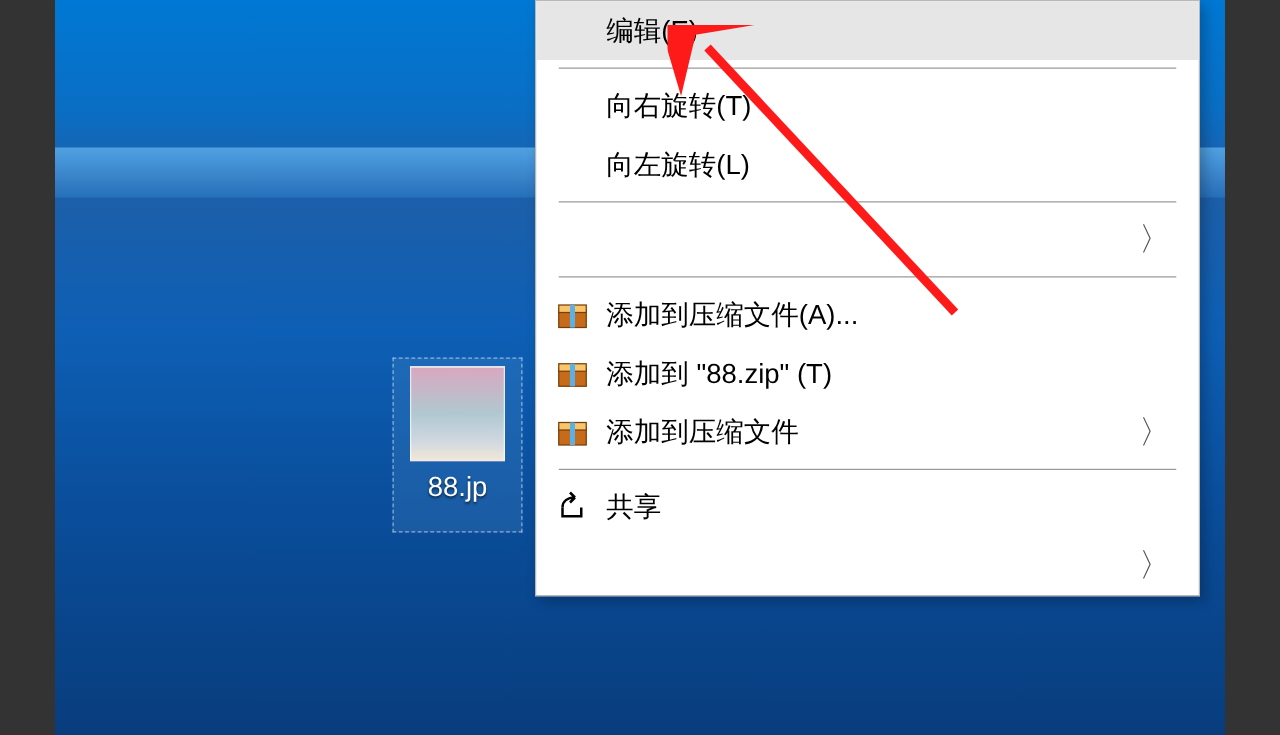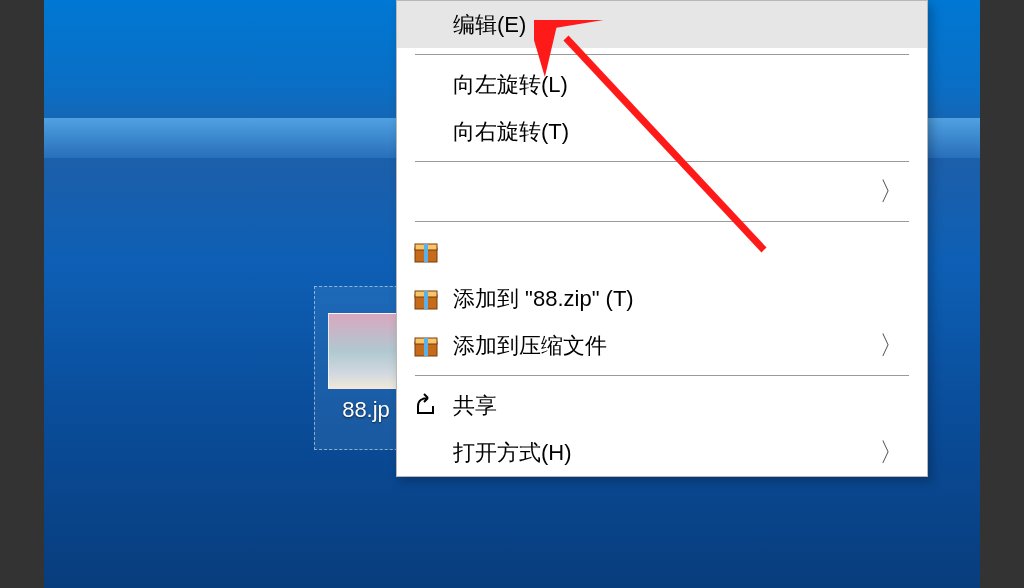--- a/index.html
+++ b/index.html
@@ -26,43 +26,43 @@
       top: 118px;
       width: 100%;
       height: 40px;
       background: linear-gradient(180deg, rgba(120,200,255,0.6) 0%, rgba(60,150,230,0.3) 100%);
     }
     .desktop-icon {
       position: absolute;
       left: 270px;
       top: 286px;
       width: 104px;
-      height: 164px;
+      height: 140px;
       display: flex;
       flex-direction: column;
       align-items: center;
       border: 1px dashed rgba(255,255,255,0.5);
       background: rgba(120,180,230,0.15);
-      padding-top: 26px;
+      padding-top: 6px;
     }
     .desktop-icon-thumb {
       width: 76px;
       height: 76px;
       border: 1px solid rgba(255,255,255,0.7);
       background: linear-gradient(180deg, #d8a8c0 0%, #b0c8d0 50%, #d0d8e0 80%, #f0e8d8 100%);
     }
     .desktop-icon-label {
       margin-top: 8px;
       color: #fff;
       font-size: 22px;
       text-shadow: 0 1px 2px rgba(0,0,0,0.6);
     }
     .context-menu {
       position: absolute;
-      left: 352px;
+      left: 384px;
       top: 0;
       width: 532px;
       background: #fff;
       border: 1px solid #b8b8b8;
       box-shadow: 4px 4px 10px rgba(0,0,0,0.25);
       font-size: 22px;
       color: #000;
     }
     .menu-item {
       display: flex;
@@ -116,42 +116,43 @@
 
   <div class="context-menu">
 
     <div class="menu-item hovered">
       <span>编辑(E)</span>
     </div>
 
     <div class="menu-sep"></div>
 
     <div class="menu-item">
-      <span>向左旋转(L)</span>
+      <span>向右旋转(T)</span>
     </div>
     <div class="menu-item">
-      <span>向右旋转(T)</span>
+      <span>向左旋转(L)</span>
     </div>
 
     <div class="menu-sep"></div>
 
     <div class="menu-item">
       <span class="submenu-arrow">〉</span>
     </div>
 
     <div class="menu-sep"></div>
 
     <div class="menu-item">
       <span class="menu-icon">
         <svg width="28" height="28" viewBox="0 0 28 28">
           <rect x="3" y="10" width="22" height="14" fill="#c56b19" stroke="#7a3d08"></rect>
           <rect x="3" y="6" width="22" height="6" fill="#f9c56a" stroke="#7a3d08"></rect>
           <rect x="12" y="6" width="4" height="18" fill="#5bb0e8"></rect>
         </svg>
       </span>
+      <span>添加到压缩文件(A)...</span>
     </div>
     <div class="menu-item">
       <span class="menu-icon">
         <svg width="28" height="28" viewBox="0 0 28 28">
           <rect x="3" y="10" width="22" height="14" fill="#c56b19" stroke="#7a3d08"></rect>
           <rect x="3" y="6" width="22" height="6" fill="#f9c56a" stroke="#7a3d08"></rect>
           <rect x="12" y="6" width="4" height="18" fill="#5bb0e8"></rect>
         </svg>
       </span>
       <span>添加到 "88.zip" (T)</span>
@@ -173,21 +174,20 @@
     <div class="menu-item">
       <span class="menu-icon">
         <svg width="26" height="26" viewBox="0 0 26 26" fill="none" stroke="#000" stroke-width="2">
           <path d="M5 13c0-5 4-8 10-8m0 0-4-4m4 4-4 4"></path>
           <path d="M5 13v7h15v-7"></path>
         </svg>
       </span>
       <span>共享</span>
     </div>
     <div class="menu-item">
-      <span>打开方式(H)</span>
       <span class="submenu-arrow">〉</span>
     </div>
 
   </div>
 
   <svg class="annotation-arrow" width="260" height="250">
     <defs>
       <marker id="arrowhead" markerWidth="12" markerHeight="12" refX="2" refY="6" orient="auto">
         <path d="M0,0 L12,6 L0,12 L4,6 Z" fill="#ff1a1a"></path>
       </marker>

